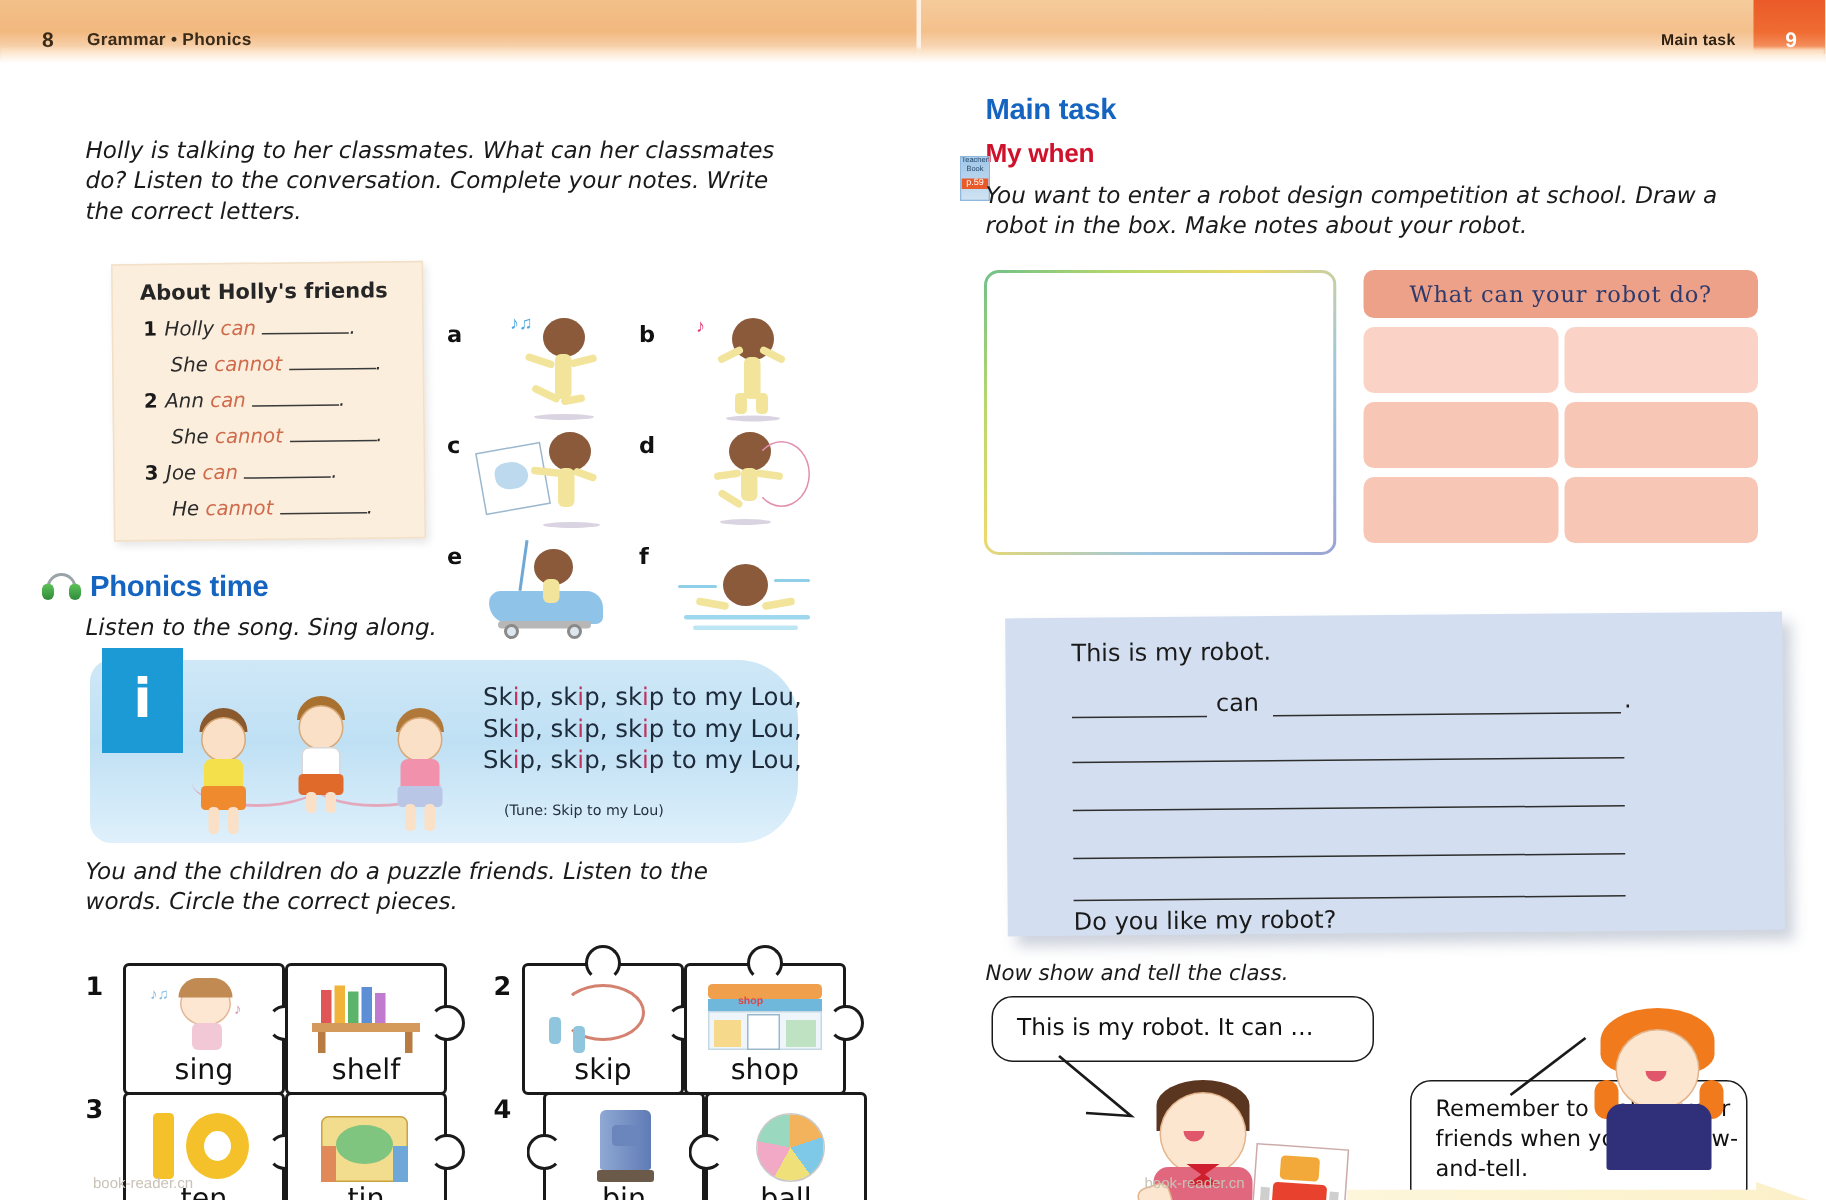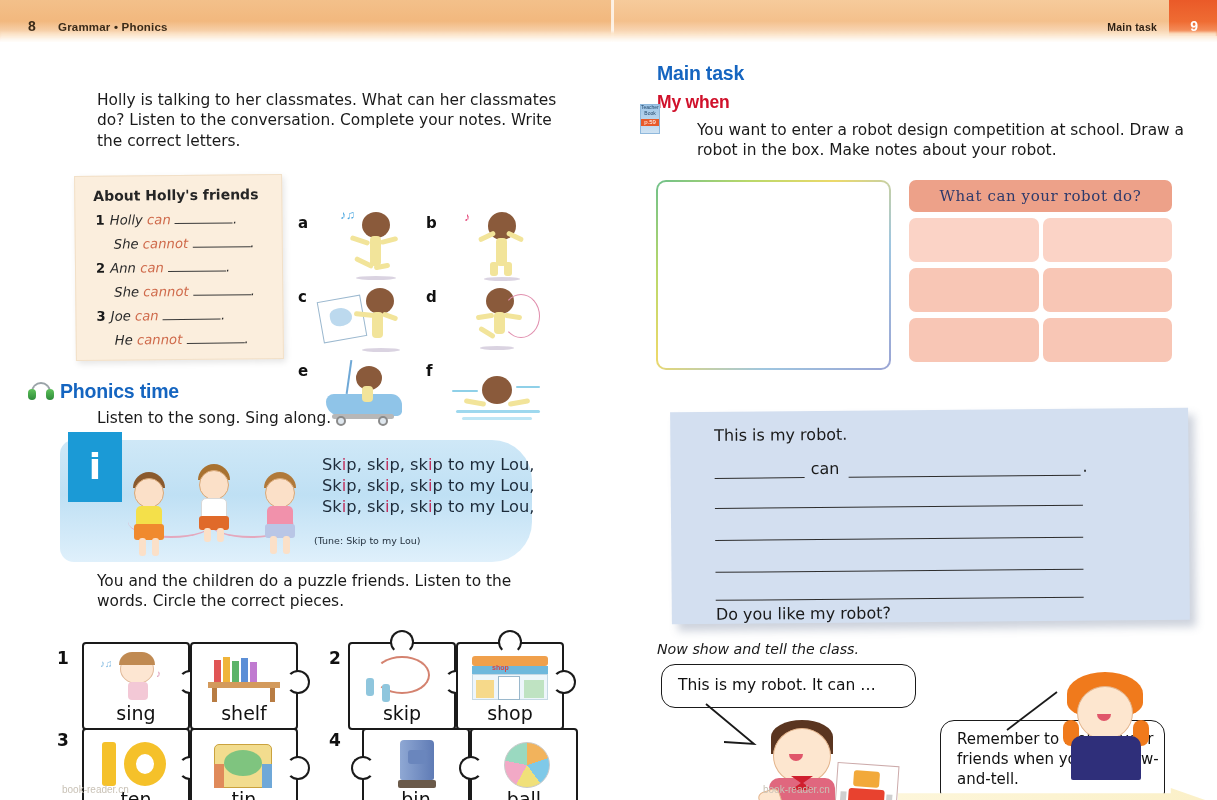--- a/index.html
+++ b/index.html
@@ -32,22 +32,22 @@
   .pagenum-right { position:absolute; right:19px; top:18px; font-size:14px; color:#fff;
     font-weight:700; }
 
   
   .col-left  { position:absolute; left:0;   top:42px; width:612px; height:758px; }
   .col-right { position:absolute; left:613px; top:42px; width:604px; height:758px; }
 
   
   .sec-title { color:#1565c0; font-size:19.5px; font-weight:700; letter-spacing:-.2px; }
   .sec-title.red { color:#d0112b; font-size:17.5px; }
-  .instr { font-size:15.4px; line-height:1.33; color:#1a1a1a;
-    font-family:"DejaVu Sans", sans-serif; font-weight:500;margin-left:40px; }
+  .instr { font-style:italic; font-size:15.4px; line-height:1.33; color:#1a1a1a;
+    font-family:"DejaVu Sans", sans-serif; font-weight:500; }
   .instr-sm { font-style:italic; font-size:14.2px; line-height:1.3; color:#1a1a1a;
     font-family:"DejaVu Sans", sans-serif; font-weight:500; }
 
   
   .headphones { position:relative; width:26px; height:19px; display:inline-block; }
   .hp-band { position:absolute; left:3px; top:0; width:20px; height:11px;
     border:2.5px solid #9aa3a8; border-bottom:none; border-radius:11px 11px 0 0; }
   .hp-ear { position:absolute; top:7px; width:8px; height:11px; border-radius:4px;
     background: linear-gradient(180deg,#5ec25a,#2e8b3a); }
   .hp-ear.l { left:0px; } .hp-ear.r { left:18px; }
@@ -89,21 +89,21 @@
   .song-box { position:absolute; left:60px; top:398px; width:472px; height:122px;
     background: linear-gradient(180deg,#cfe8f7 0%, #bfe0f4 45%, #dff0fb 100%);
     border-radius: 14px 40px 40px 14px; }
   .i-badge { position:absolute; left:8px; top:-8px; width:54px; height:70px;
     background:#1b9ad6; display:flex; align-items:center; justify-content:center; }
   .i-badge span { color:#fff; font-size:36px; font-weight:700; font-family:"DejaVu Sans", sans-serif;
     line-height:1; }
   .lyrics { position:absolute; left:262px; top:14px; font-size:16.3px; line-height:1.30;
     color:#1d2b3a; font-family:"DejaVu Sans", sans-serif; white-space:nowrap; }
   .lyrics .hl { color:#c0335f; }
-  .tune { position:absolute; left:254px; top:95px; font-size:9.5px; color:#25323f;
+  .tune { position:absolute; left:276px; top:95px; font-size:9.5px; color:#25323f;
     font-family:"DejaVu Sans", sans-serif; }
 
   
   .kid { position:absolute; bottom:6px; }
   .kid .head { position:absolute; width:30px; height:30px; border-radius:50%;
     background:#fbe0c8; border:1.2px solid #d8a878; }
   .kid .hair { position:absolute; width:32px; height:16px; border-radius:16px 16px 0 0; }
   .kid .torso { position:absolute; width:26px; height:26px; border-radius:5px; }
   .kid .leg { position:absolute; width:7px; height:18px; background:#fbe0c8; border-radius:3px; }
   .rope { position:absolute; border-bottom:2px solid #e4a8bd; border-radius:50%;

